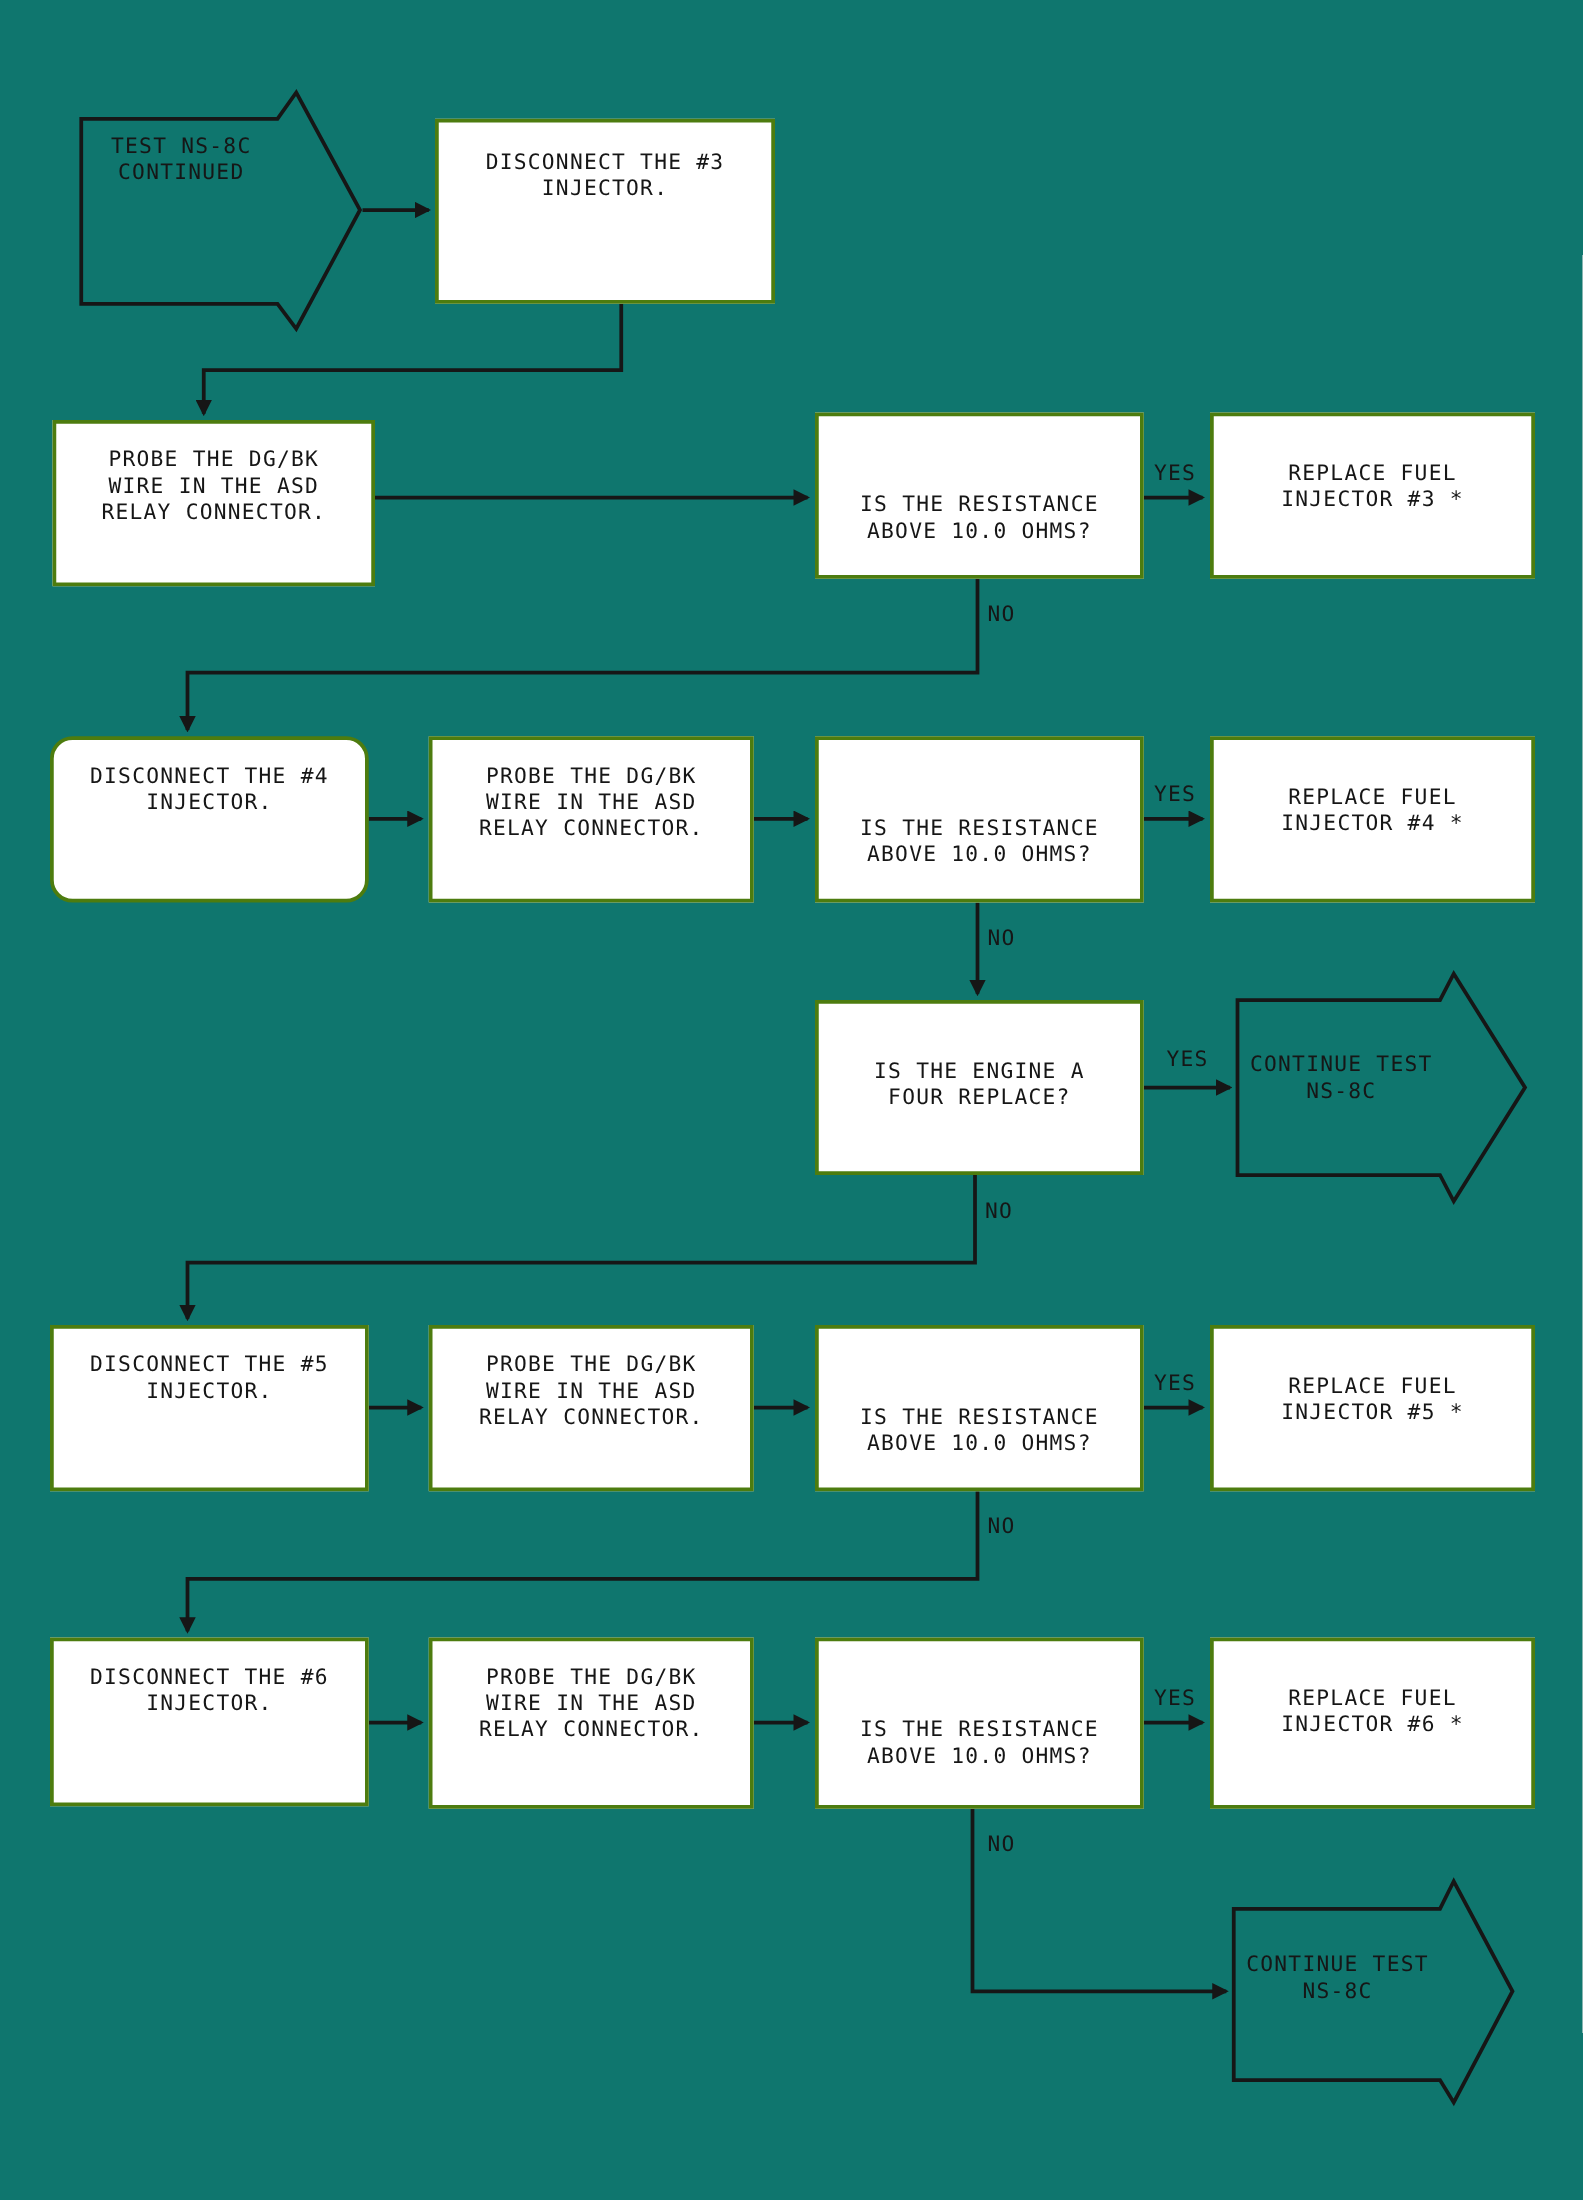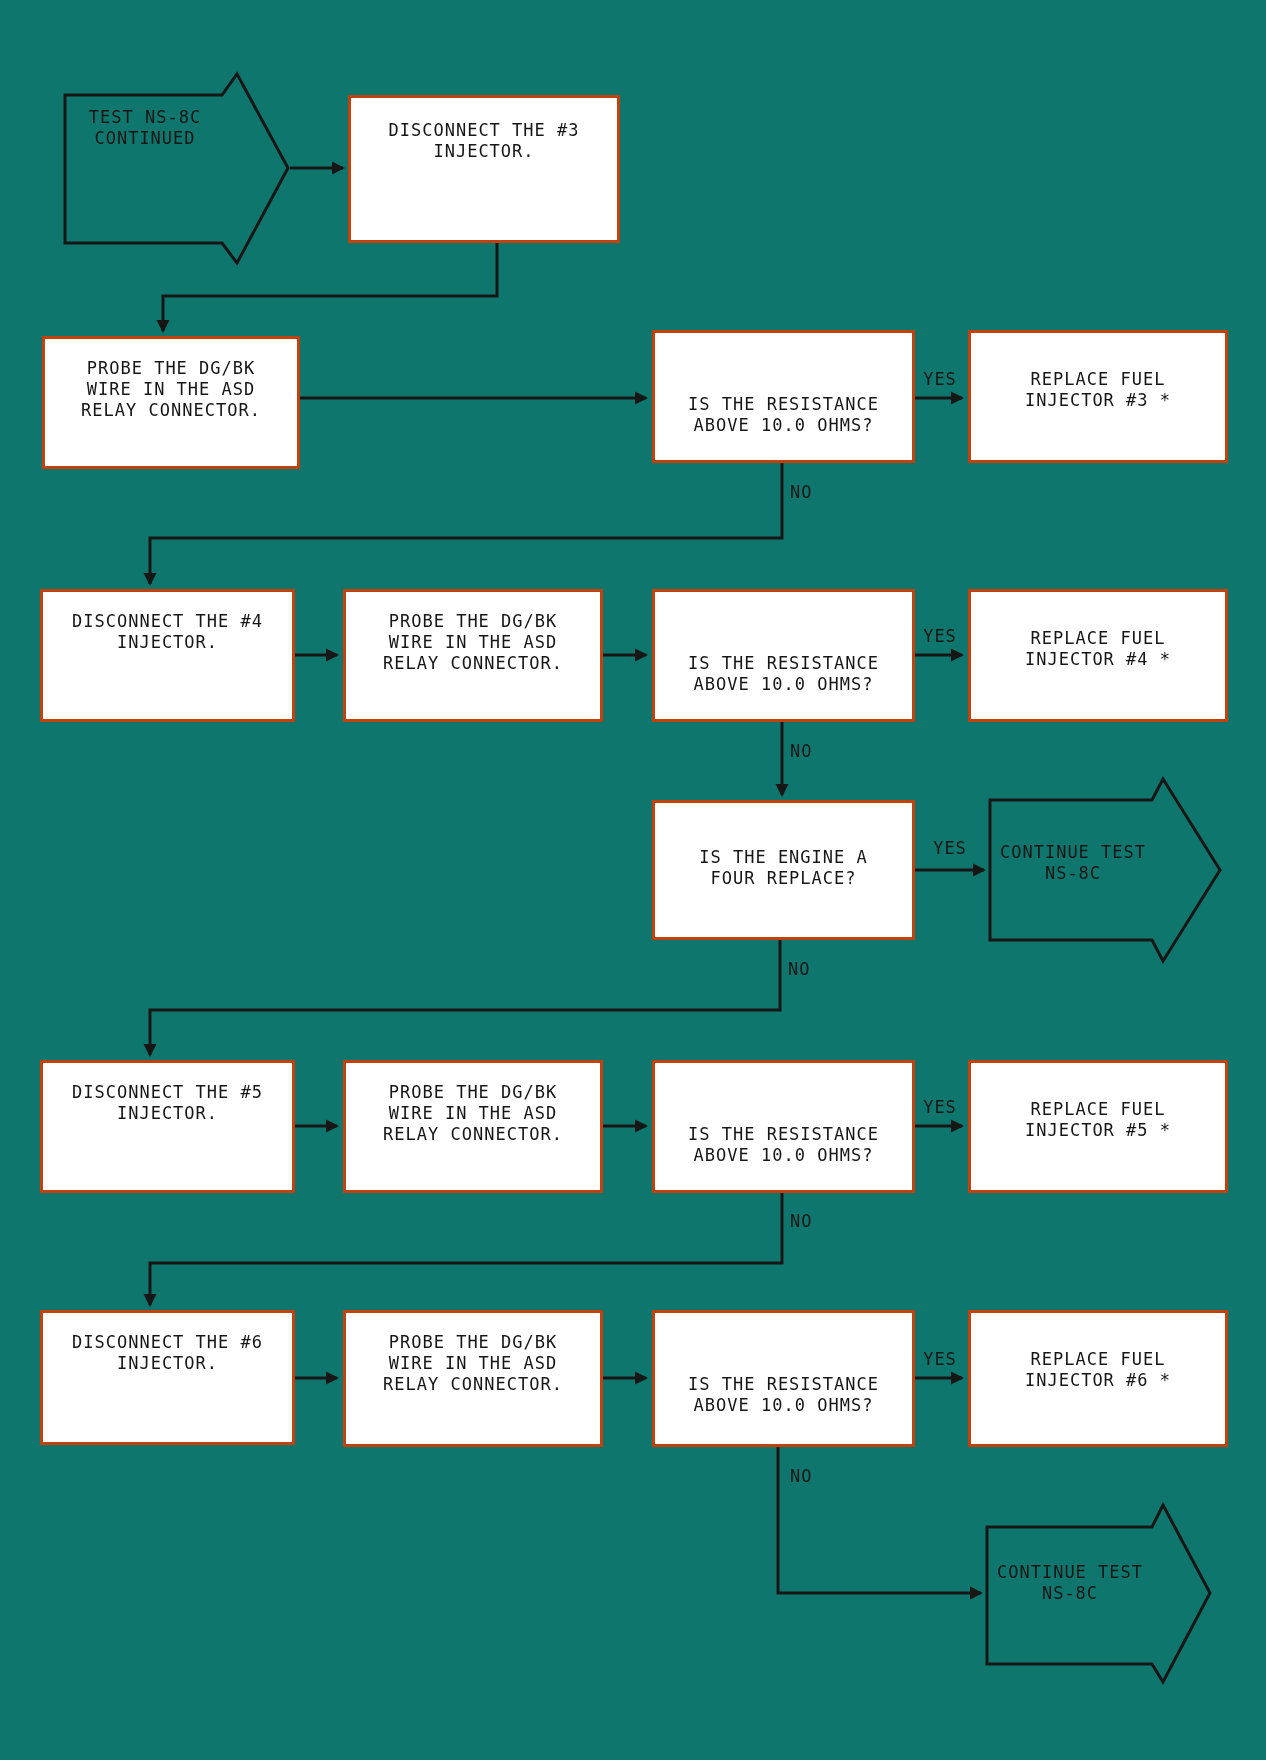--- a/index.html
+++ b/index.html
@@ -5,21 +5,21 @@
   html,body{margin:0;padding:0;background:#e8e8e8;}
   .stage{
     position:relative;width:1266px;height:1760px;background:#0f766e;
     margin:0 auto;overflow:hidden;
     font-family:"DejaVu Sans Mono","Liberation Mono",monospace;
     color:#161616;
     text-decoration:underline;
   }
   .wires{position:absolute;left:0;top:0;width:1266px;height:1760px;}
   .node{
-    position:absolute;box-sizing:border-box;border:3px solid #c2410c;
+    position:absolute;box-sizing:border-box;border:3px solid #4d7c0f;
     background:#ffffff;text-align:center;white-space:pre-line;
     font-size:17px;line-height:21px;letter-spacing:1px;font-weight:500;
   }
   .node.act{padding-top:19px;}
   .node.first{padding-top:22px;}
   .node.decision{padding-top:61px;}
   .node.replace{padding-top:36px;text-align:center;}
   .flag-text{
     position:absolute;box-sizing:border-box;text-align:center;white-space:pre-line;
     font-size:17px;line-height:21px;letter-spacing:1px;font-weight:500;background:transparent;
@@ -102,21 +102,21 @@
   <div class="node act" style="left:42px;top:336px;width:258px;height:133px;">PROBE THE DG/BK
 WIRE IN THE ASD
 RELAY CONNECTOR.</div>
   <div class="node decision" style="left:652px;top:330px;width:263px;height:133px;">IS THE RESISTANCE
 ABOVE 10.0 OHMS?</div>
   <div class="node replace" style="left:968px;top:330px;width:260px;height:133px;">REPLACE FUEL
 INJECTOR #3 *</div>
   <span class="edge-label" style="left:914px;top:369px;width:52px;">YES</span>
   <span class="edge-label" style="left:790px;top:482px;">NO</span>
 
-  <div class="node act" style="left:40px;top:589px;width:255px;height:133px;">DISCONNECT THE #4
+  <div class="node act" style="left:40px;top:589px;width:255px;height:133px;border-radius:18px;">DISCONNECT THE #4
 INJECTOR.</div>
   <div class="node act" style="left:343px;top:589px;width:260px;height:133px;">PROBE THE DG/BK
 WIRE IN THE ASD
 RELAY CONNECTOR.</div>
   <div class="node decision" style="left:652px;top:589px;width:263px;height:133px;">IS THE RESISTANCE
 ABOVE 10.0 OHMS?</div>
   <div class="node replace" style="left:968px;top:589px;width:260px;height:133px;">REPLACE FUEL
 INJECTOR #4 *</div>
   <span class="edge-label" style="left:914px;top:626px;width:52px;">YES</span>
   <span class="edge-label" style="left:790px;top:741px;">NO</span>

